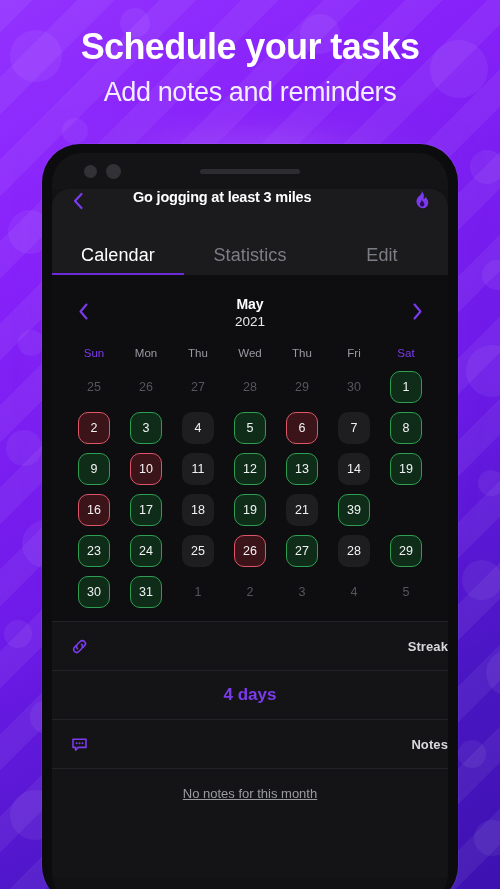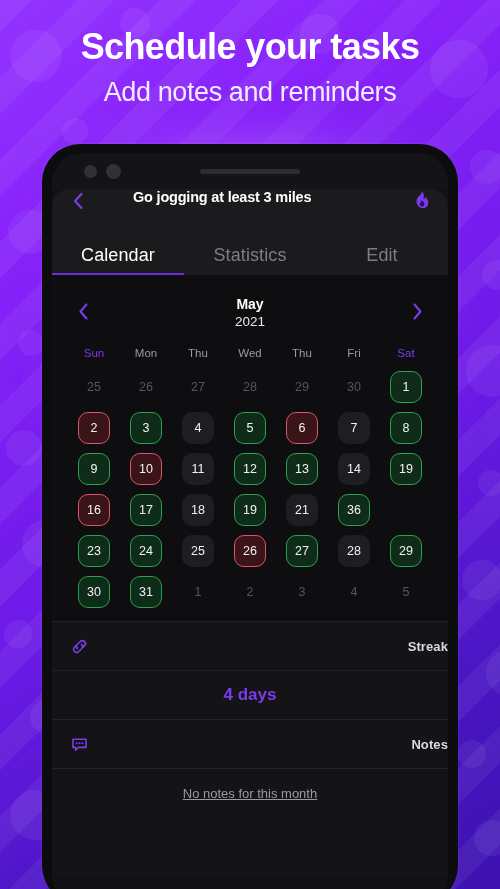--- a/index.html
+++ b/index.html
@@ -483,21 +483,21 @@
               <div class="cell-wrap">
                 <div class="cell empty">18</div>
               </div>
               <div class="cell-wrap">
                 <div class="cell done">19</div>
               </div>
               <div class="cell-wrap">
                 <div class="cell empty">21</div>
               </div>
               <div class="cell-wrap">
-                <div class="cell done">36</div>
+                <div class="cell done">39</div>
               </div>
             </div>
             <div class="week-row">
               <div class="cell-wrap">
                 <div class="cell done">23</div>
               </div>
               <div class="cell-wrap">
                 <div class="cell done">24</div>
               </div>
               <div class="cell-wrap">

